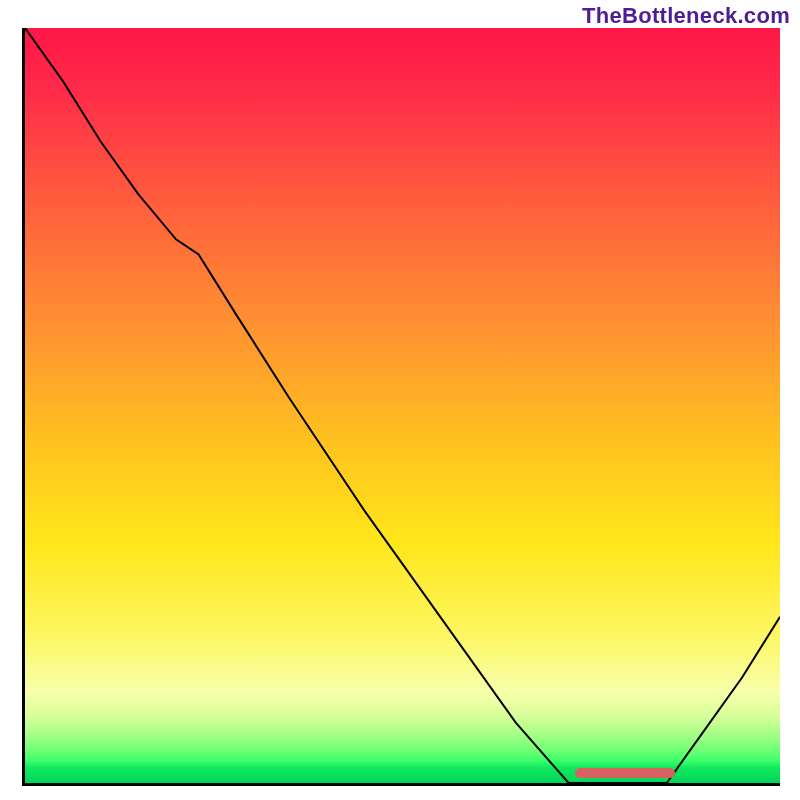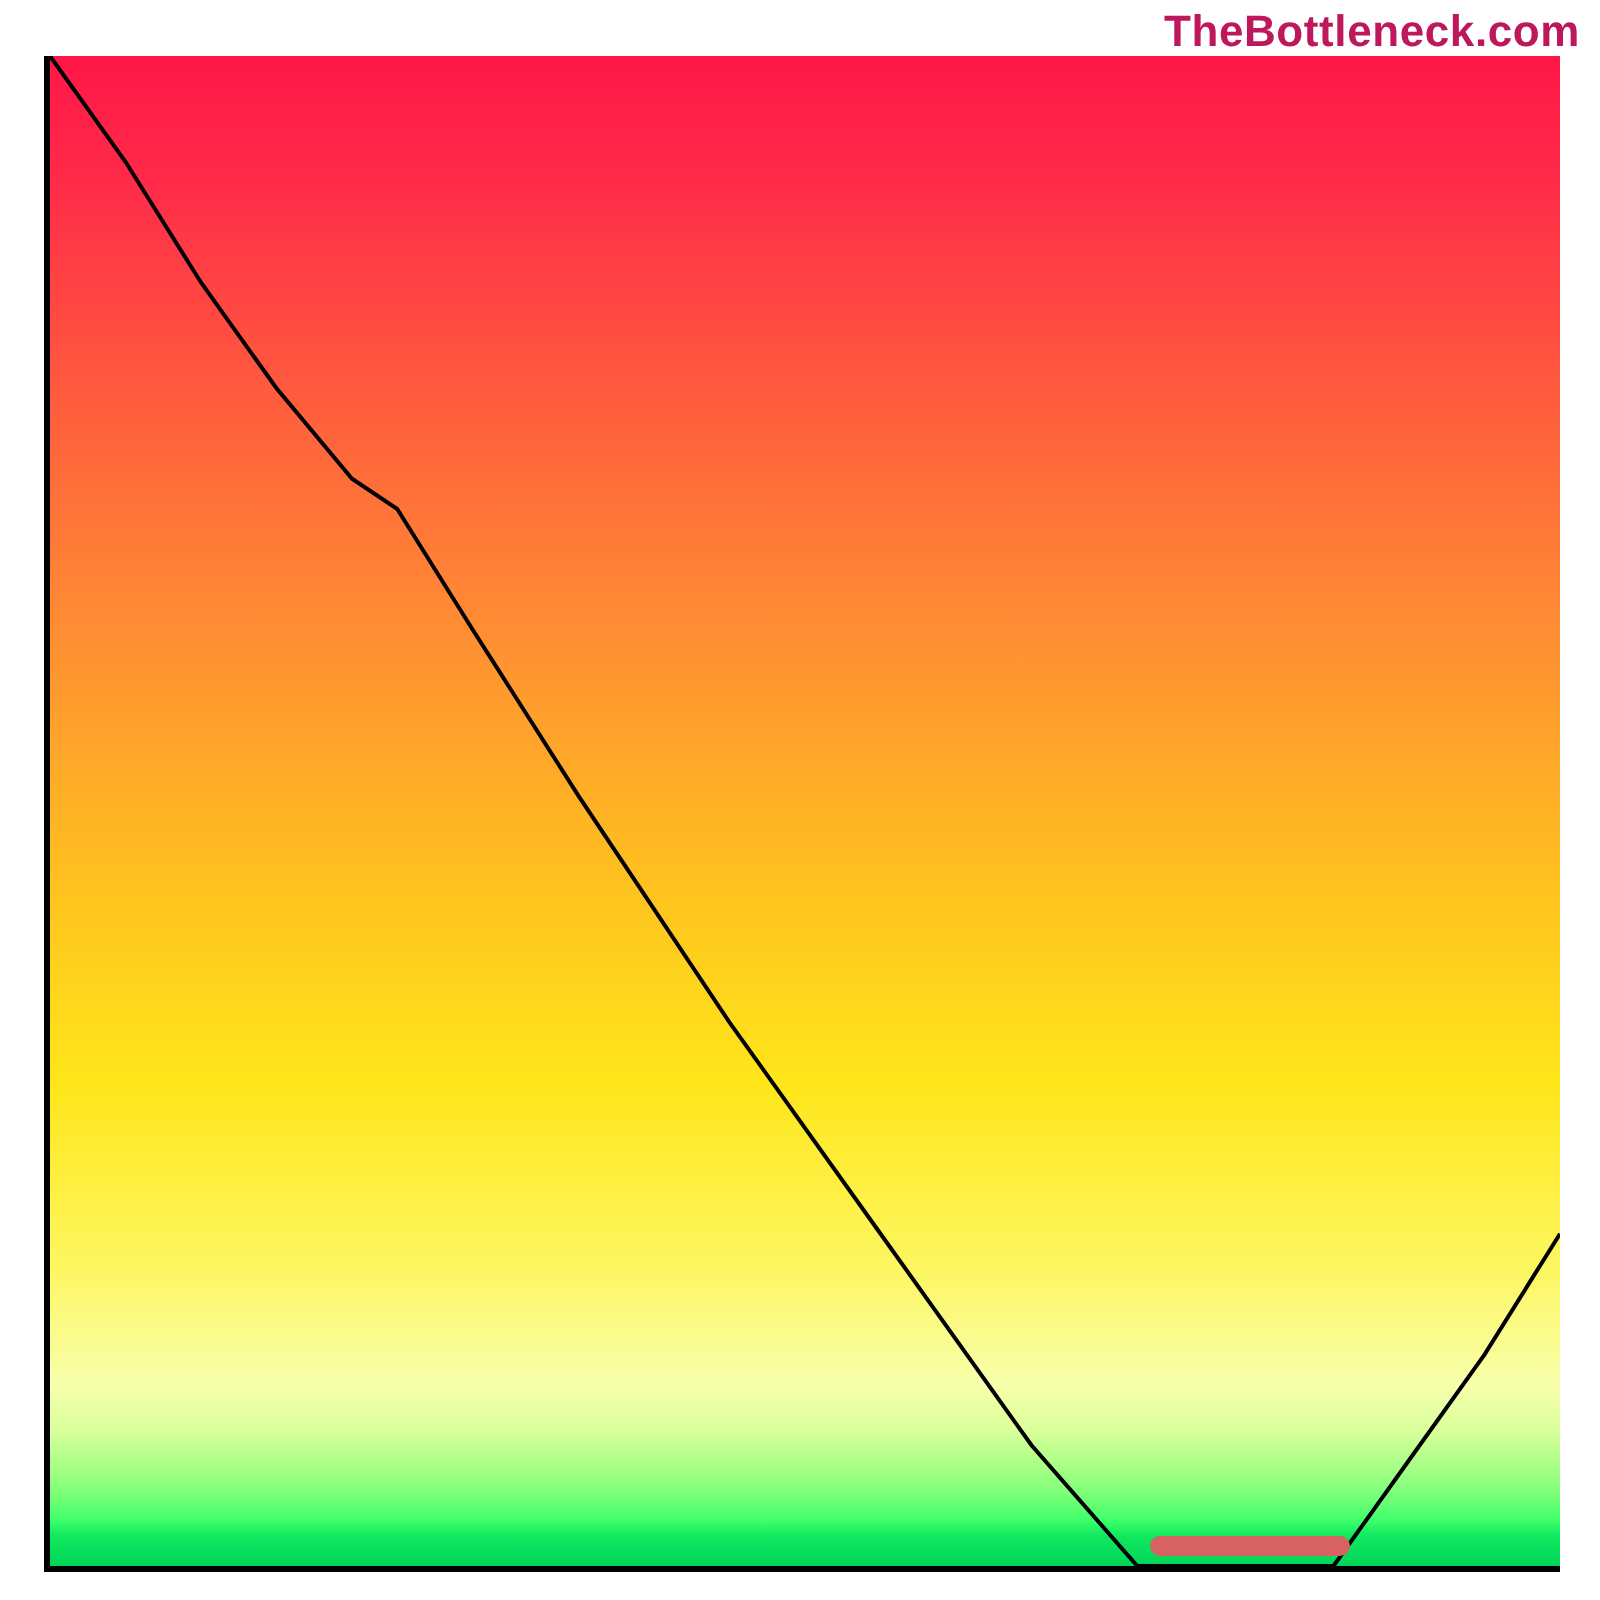--- a/index.html
+++ b/index.html
@@ -3,21 +3,21 @@
 <meta charset="utf-8">
 <style>
   * { margin: 0; padding: 0; box-sizing: border-box; }
   html, body { width: 800px; height: 800px; overflow: hidden; background: #fff; }
   .wrap { position: relative; width: 800px; height: 800px; }
   .watermark {
     position: absolute;
     top: 3px;
     right: 10px;
     font: 600 22px Arial, Helvetica, sans-serif;
-    color: #be185d;
+    color: #4c1d95;
     letter-spacing: 0.3px;
   }
   .plot {
     position: absolute;
     left: 22px;
     top: 28px;
     width: 758px;
     height: 758px;
     border: 3px solid #000;
     border-top: none;

